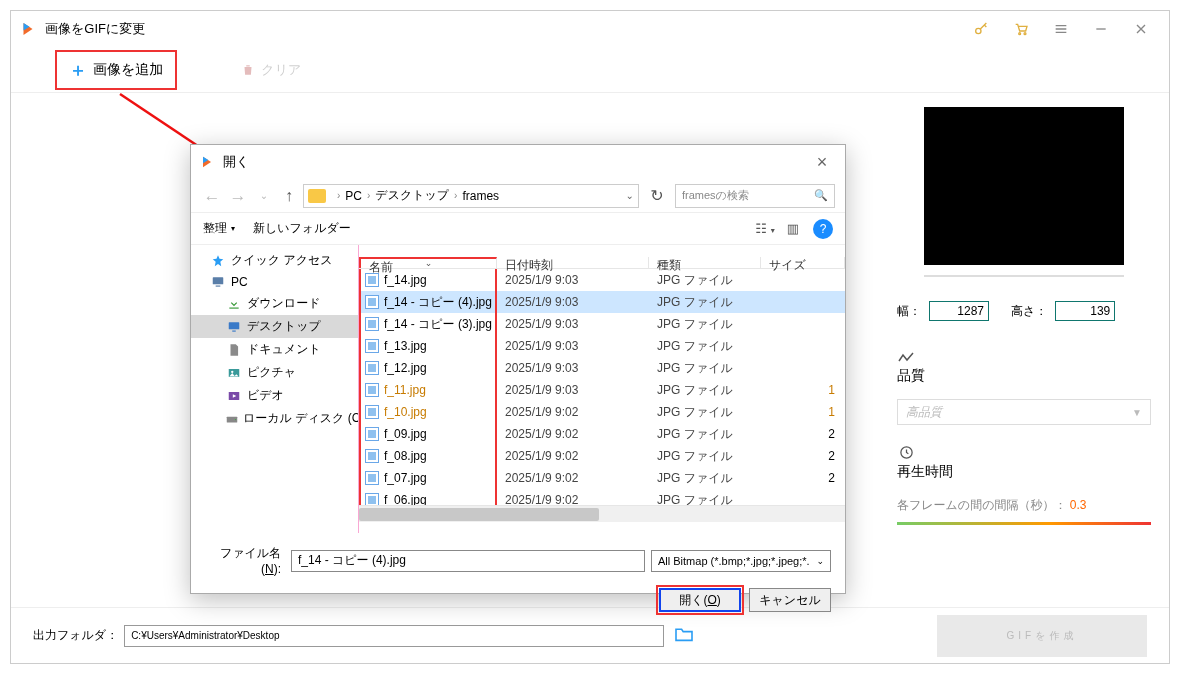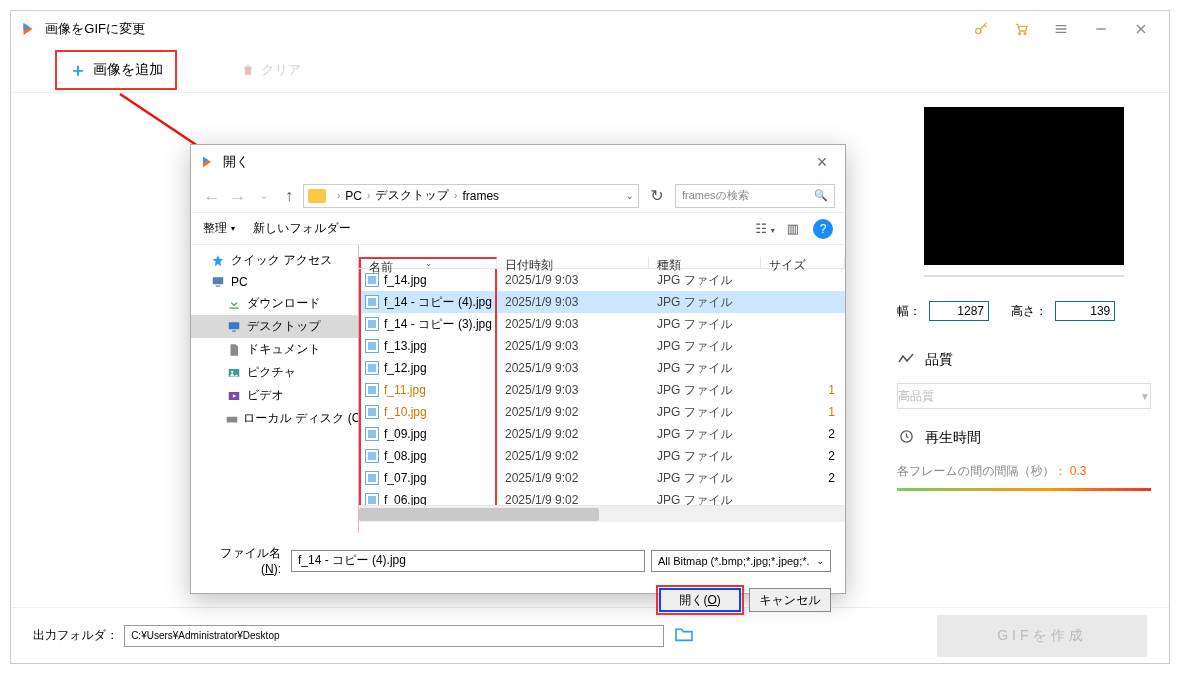--- a/index.html
+++ b/index.html
@@ -20,34 +20,34 @@
 .btn-clear { display:flex; align-items:center; margin-left:64px; color:#bbb; opacity:.7; font-size:13px; }
 .btn-clear svg { width:14px; height:14px; margin-right:6px; }
 
 .content-area { position:absolute; top:82px; bottom:60px; left:0; right:0; }
 .side-panel { position:absolute; right:0; top:14px; width:290px; }
 .preview-box { width:200px; height:158px; background:#000; margin:0 auto 10px auto; }
 .preview-underline { width:200px; height:2px; background:#ddd; margin:0 auto 24px auto; }
 .dim-row { display:flex; align-items:center; font-size:12px; padding:0 18px 20px 18px; }
 .dim-row input { width:60px; height:20px; border:1px solid #0f766e; text-align:right; padding-right:4px; font-size:12px; margin-left:8px; }
 .dim-row .gap { width:22px; }
-.section-head { display:flex; align-items:center; padding:10px 18px; font-size:14px; }
+.section-head { display:flex; padding:10px 18px; font-size:14px;flex-direction:column; }
 .section-head .ico { width:18px; text-align:center; margin-right:10px; color:#555; }
-.quality-select { margin:4px 18px 10px 18px; height:26px; border:1px solid #ddd; color:#bbb; font-size:12px; display:flex; align-items:center; padding:0 0; justify-content:space-between; }
+.quality-select { margin:4px 18px 10px 18px; height:26px; border:1px solid #ddd; color:#bbb; font-size:12px; display:flex; align-items:center; padding:0 8px; justify-content:space-between;font-style:italic; }
 .quality-select .caret { font-size:10px; }
 .play-row { padding:6px 18px 8px 18px; font-size:12px; color:#888; }
 .play-row .val { color:#f60; }
 .slider { margin:0 18px; height:3px; background:linear-gradient(90deg,#7c6 0%,#f90 60%,#e33 100%); }
 
 .bottom-bar { position:absolute; left:0; right:0; bottom:0; height:56px; border-top:1px solid #eee; display:flex; align-items:center; padding:0 22px; }
 .out-label { font-size:12px; margin-right:6px; }
 .out-input { flex:0 0 540px; height:22px; border:1px solid #999; font-size:10px; padding:0 6px; }
 .folder-ico { width:24px; margin-left:10px; color:#2a9df4; }
 .folder-ico svg{width:20px;height:16px;}
-.make-gif { margin-left:auto; width:210px; height:42px; background:#e9e9e9; color:#bbb; display:flex; align-items:center; justify-content:center; font-size:14px; letter-spacing:4px;text-align:center; }
+.make-gif { margin-left:auto; width:210px; height:42px; background:#e9e9e9; color:#bbb; display:flex; align-items:center; justify-content:center; font-size:10px; letter-spacing:4px;text-align:center; }
 
 
 .anno-text { position:absolute; color:#e11; font-weight:bold; font-size:17px; text-shadow:0 0 3px #fff,0 0 3px #fff; }
 .arrow { position:absolute; pointer-events:none; }
 
 
 .dialog { position:absolute; left:190px; top:144px; width:656px; height:450px; background:#fff; border:1px solid #aaa; box-shadow:0 6px 24px rgba(0,0,0,.25); }
 .dlg-title { height:34px; display:flex; align-items:center; padding:0 8px; font-size:13px; }
 .dlg-title .mini-logo { width:16px; height:16px; margin-right:8px; }
 .dlg-title .mini-logo svg{width:16px;height:16px;}

